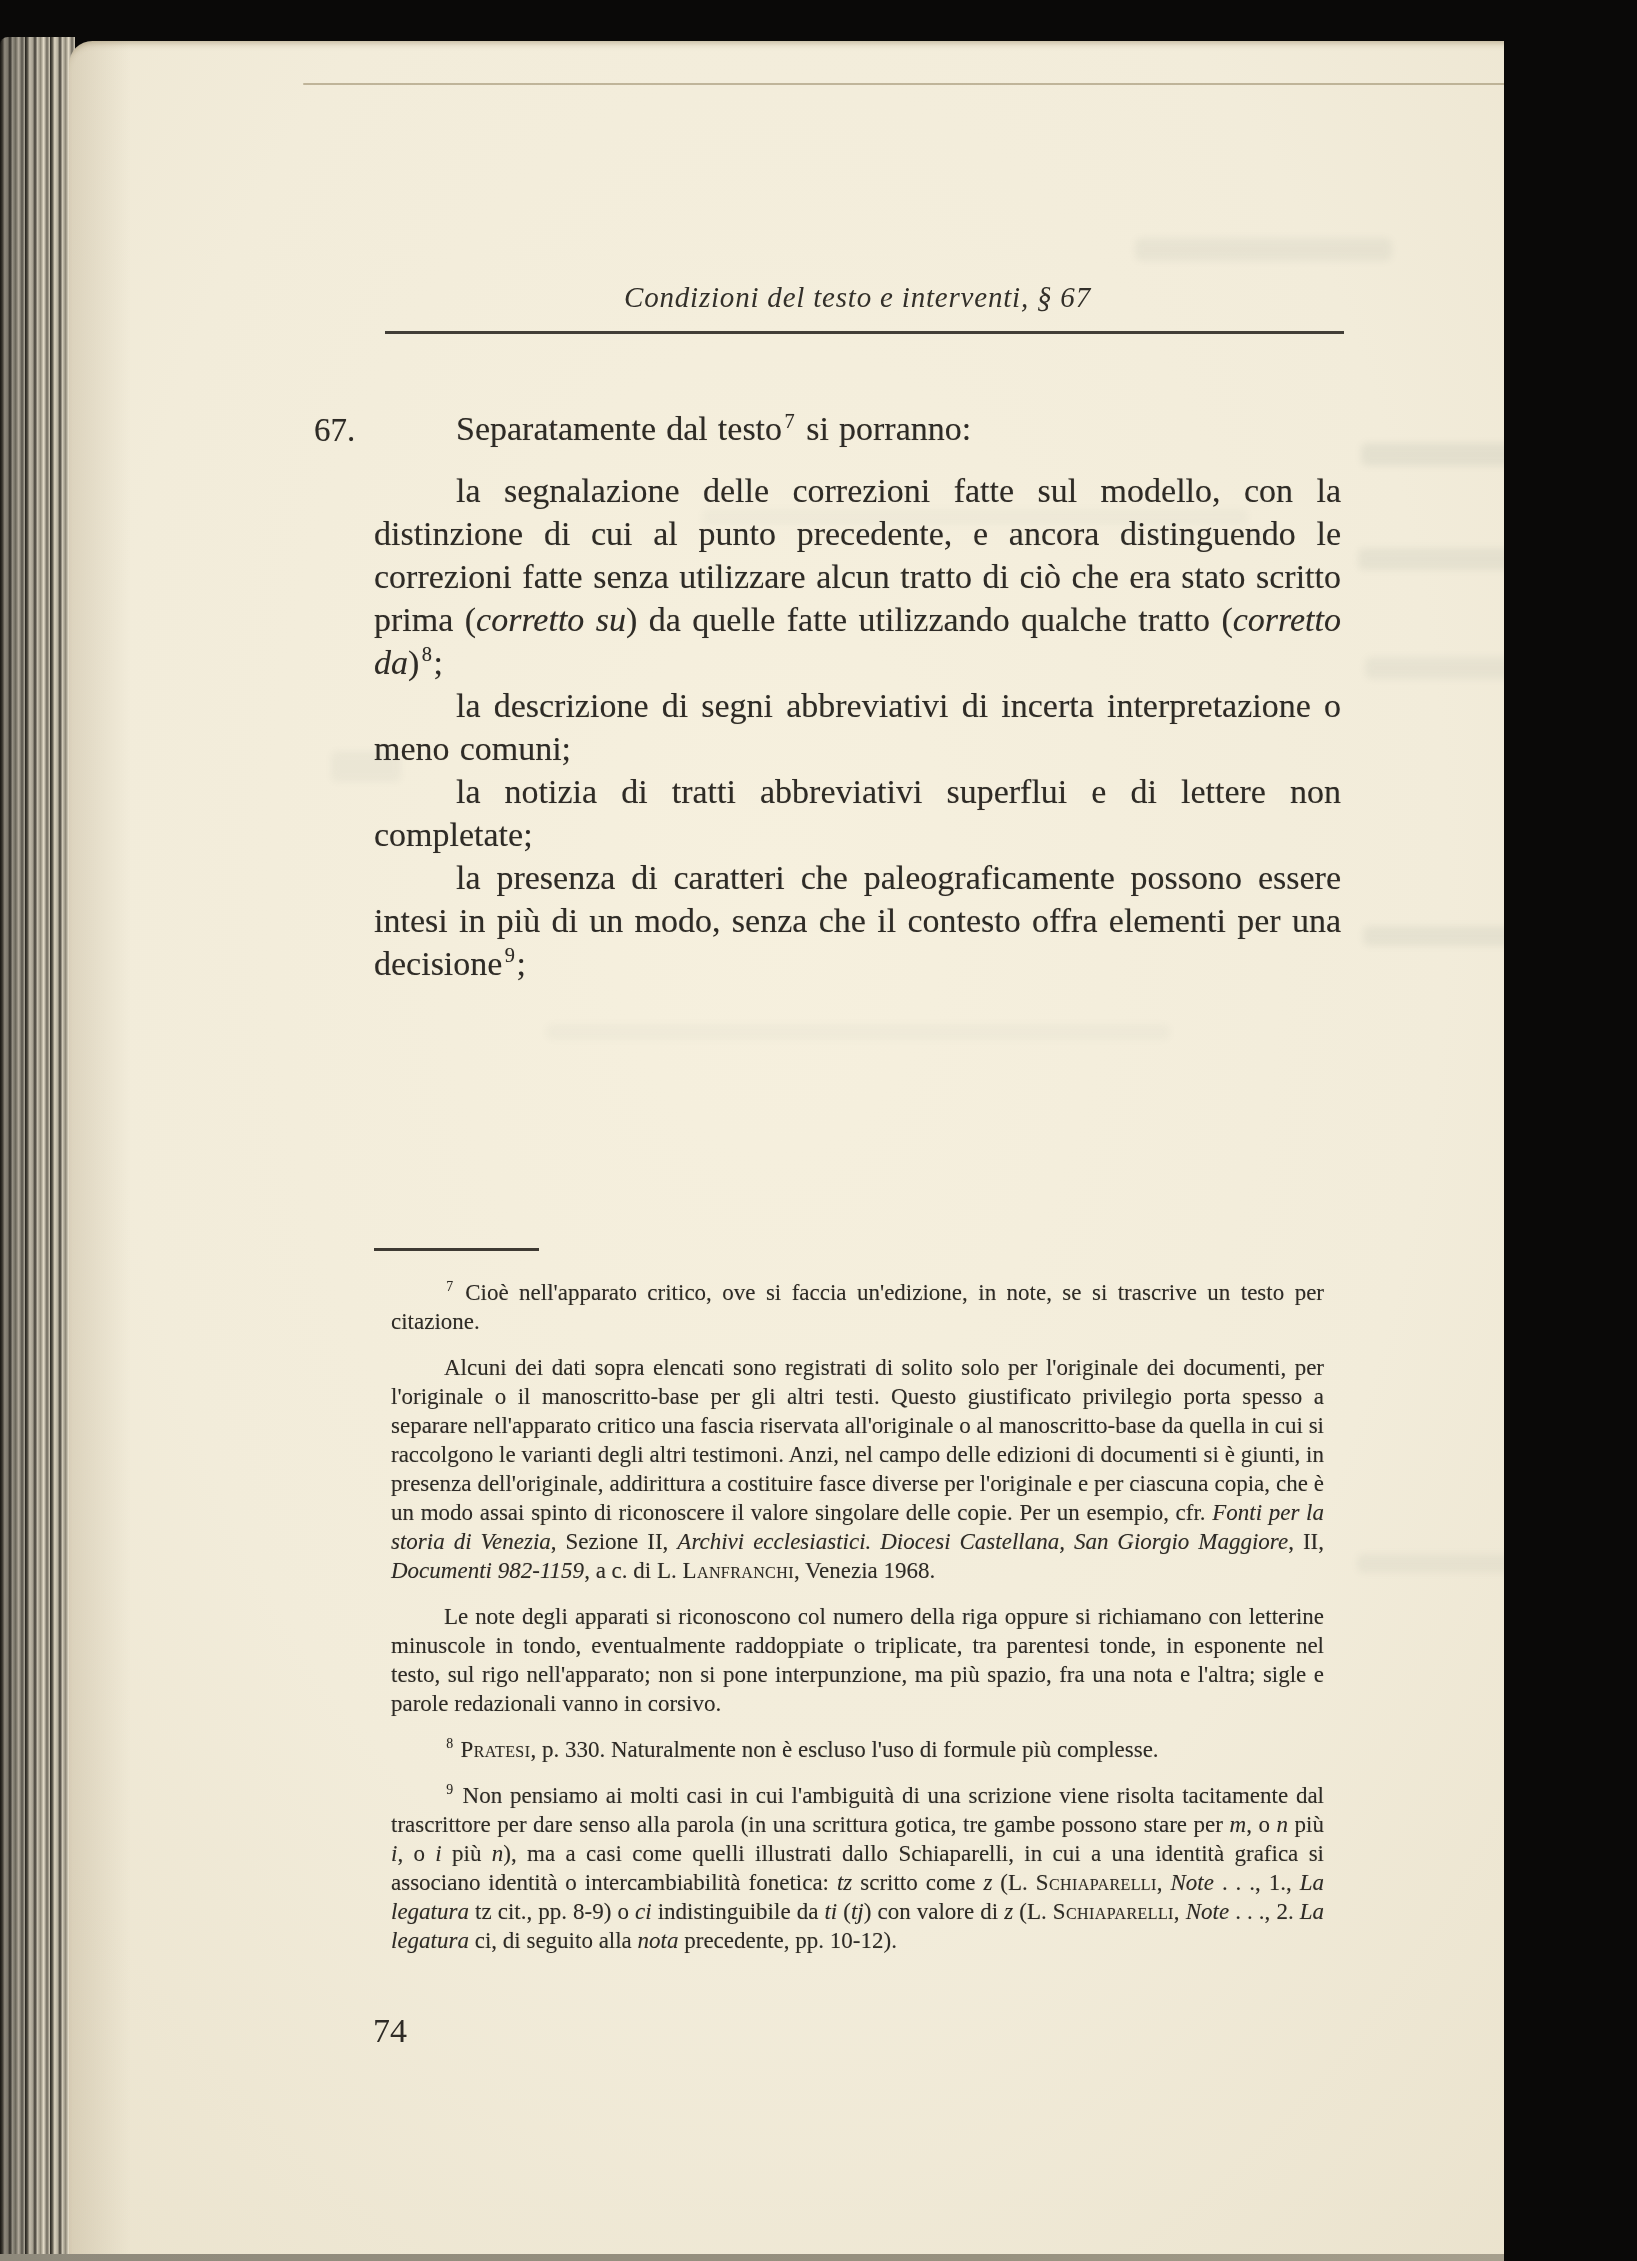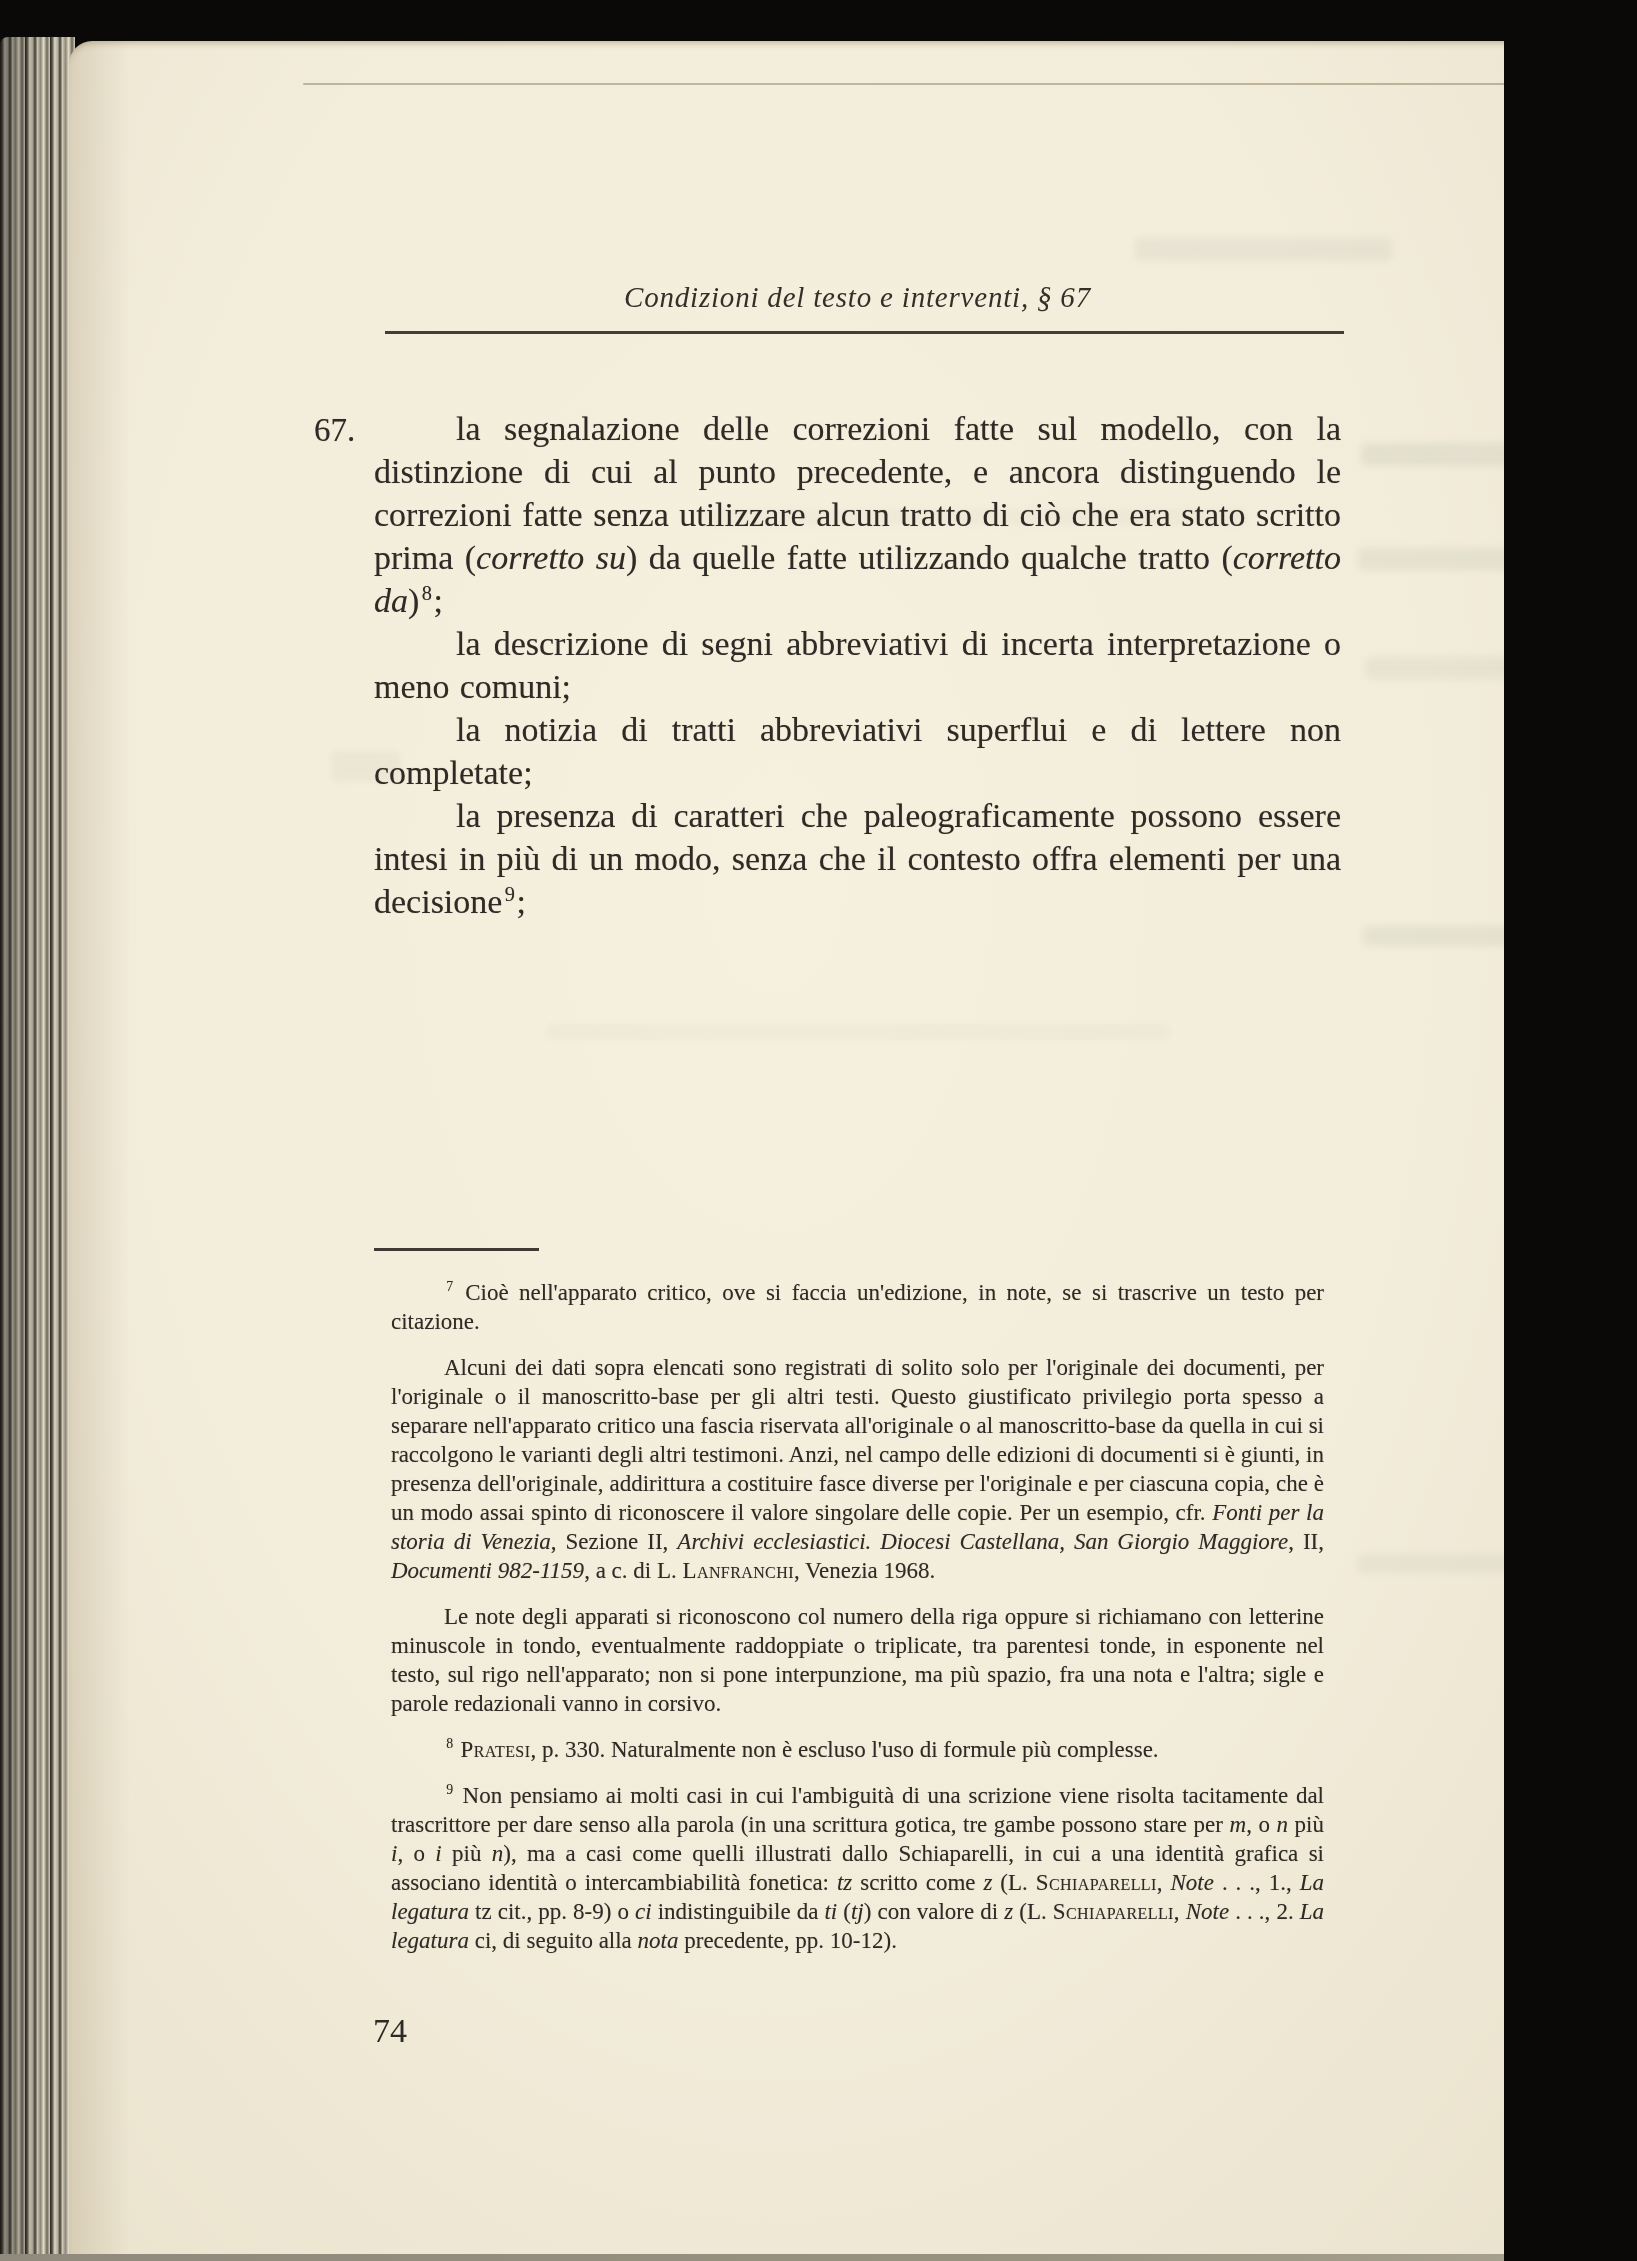--- a/index.html
+++ b/index.html
@@ -122,20 +122,21 @@
   <div class="ghost" style="left:1357px;top:1544px;width:203px;height:18.7px;opacity:.07"></div>
   <div class="ghost" style="left:702px;top:499px;width:546px;height:15.6px;opacity:.04"></div>
   <div class="ghost" style="left:546px;top:1014px;width:624px;height:15.6px;opacity:.04"></div>
   <div class="ghost" style="left:331px;top:741px;width:70px;height:31px;opacity:.06"></div>
 
   <div class="running-head">Condizioni del testo e interventi, § 67</div>
   <div class="head-rule"></div>
 
   <div class="bodyflow">
     <span class="secnum">67.</span>
+    <p class="intro">Separatamente dal testo<span class="run-sup">7</span> si porranno:</p>
     <p>la segnalazione delle correzioni fatte sul modello, con la distinzione di cui al punto precedente, e ancora distinguendo le correzioni fatte senza utilizzare alcun tratto di ciò che era stato scritto prima (<span class="run-i">corretto su</span>) da quelle fatte utilizzando qualche tratto (<span class="run-i">corretto da</span>)<span class="run-sup">8</span>;</p>
     <p>la descrizione di segni abbreviativi di incerta interpretazione o meno comuni;</p>
     <p>la notizia di tratti abbreviativi superflui e di lettere non completate;</p>
     <p>la presenza di caratteri che paleograficamente possono essere intesi in più di un modo, senza che il contesto offra elementi per una decisione<span class="run-sup">9</span>;</p>
   </div>
 
   <div class="fn-rule"></div>
   <div class="footflow">
     <p><span class="run-sup">7</span> Cioè nell'apparato critico, ove si faccia un'edizione, in note, se si trascrive un testo per citazione.</p>
     <p>Alcuni dei dati sopra elencati sono registrati di solito solo per l'originale dei documenti, per l'originale o il manoscritto-base per gli altri testi. Questo giustificato privilegio porta spesso a separare nell'apparato critico una fascia riservata all'originale o al manoscritto-base da quella in cui si raccolgono le varianti degli altri testimoni. Anzi, nel campo delle edizioni di documenti si è giunti, in presenza dell'originale, addirittura a costituire fasce diverse per l'originale e per ciascuna copia, che è un modo assai spinto di riconoscere il valore singolare delle copie. Per un esempio, cfr. <span class="run-i">Fonti per la storia di Venezia</span>, Sezione II, <span class="run-i">Archivi ecclesiastici. Diocesi Castellana, San Giorgio Maggiore</span>, II, <span class="run-i">Documenti 982-1159</span>, a c. di L. <span class="run-sc">Lanfranchi</span>, Venezia 1968.</p>

